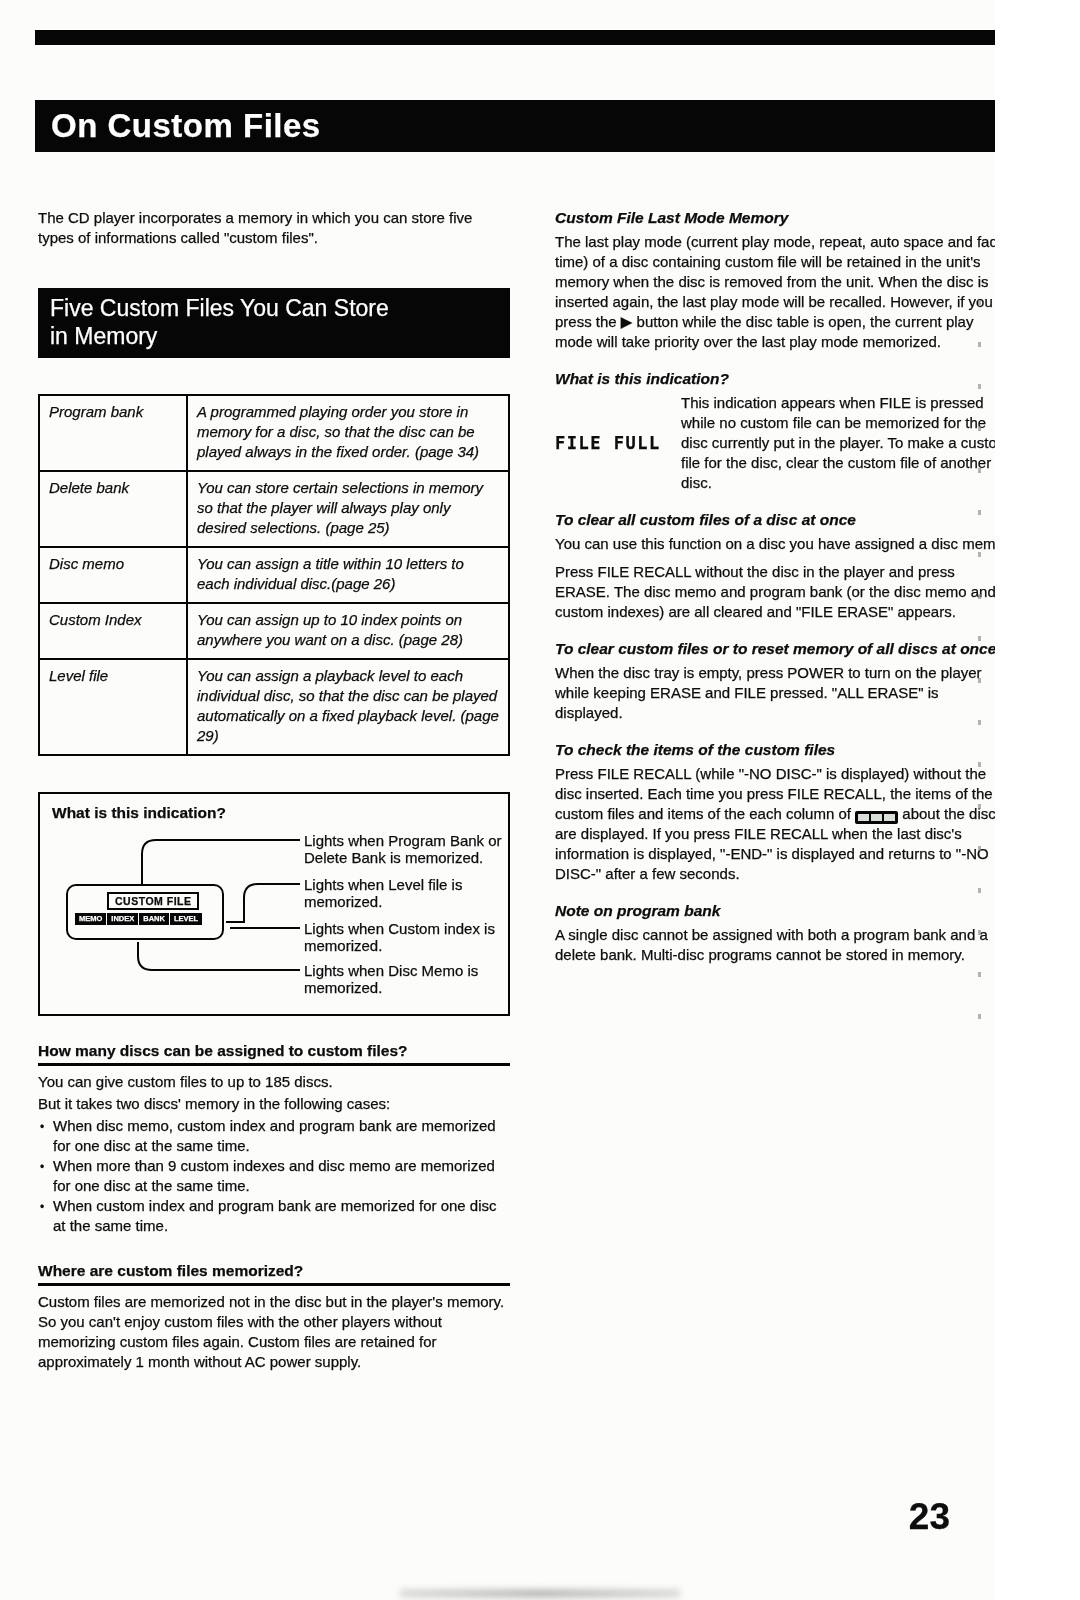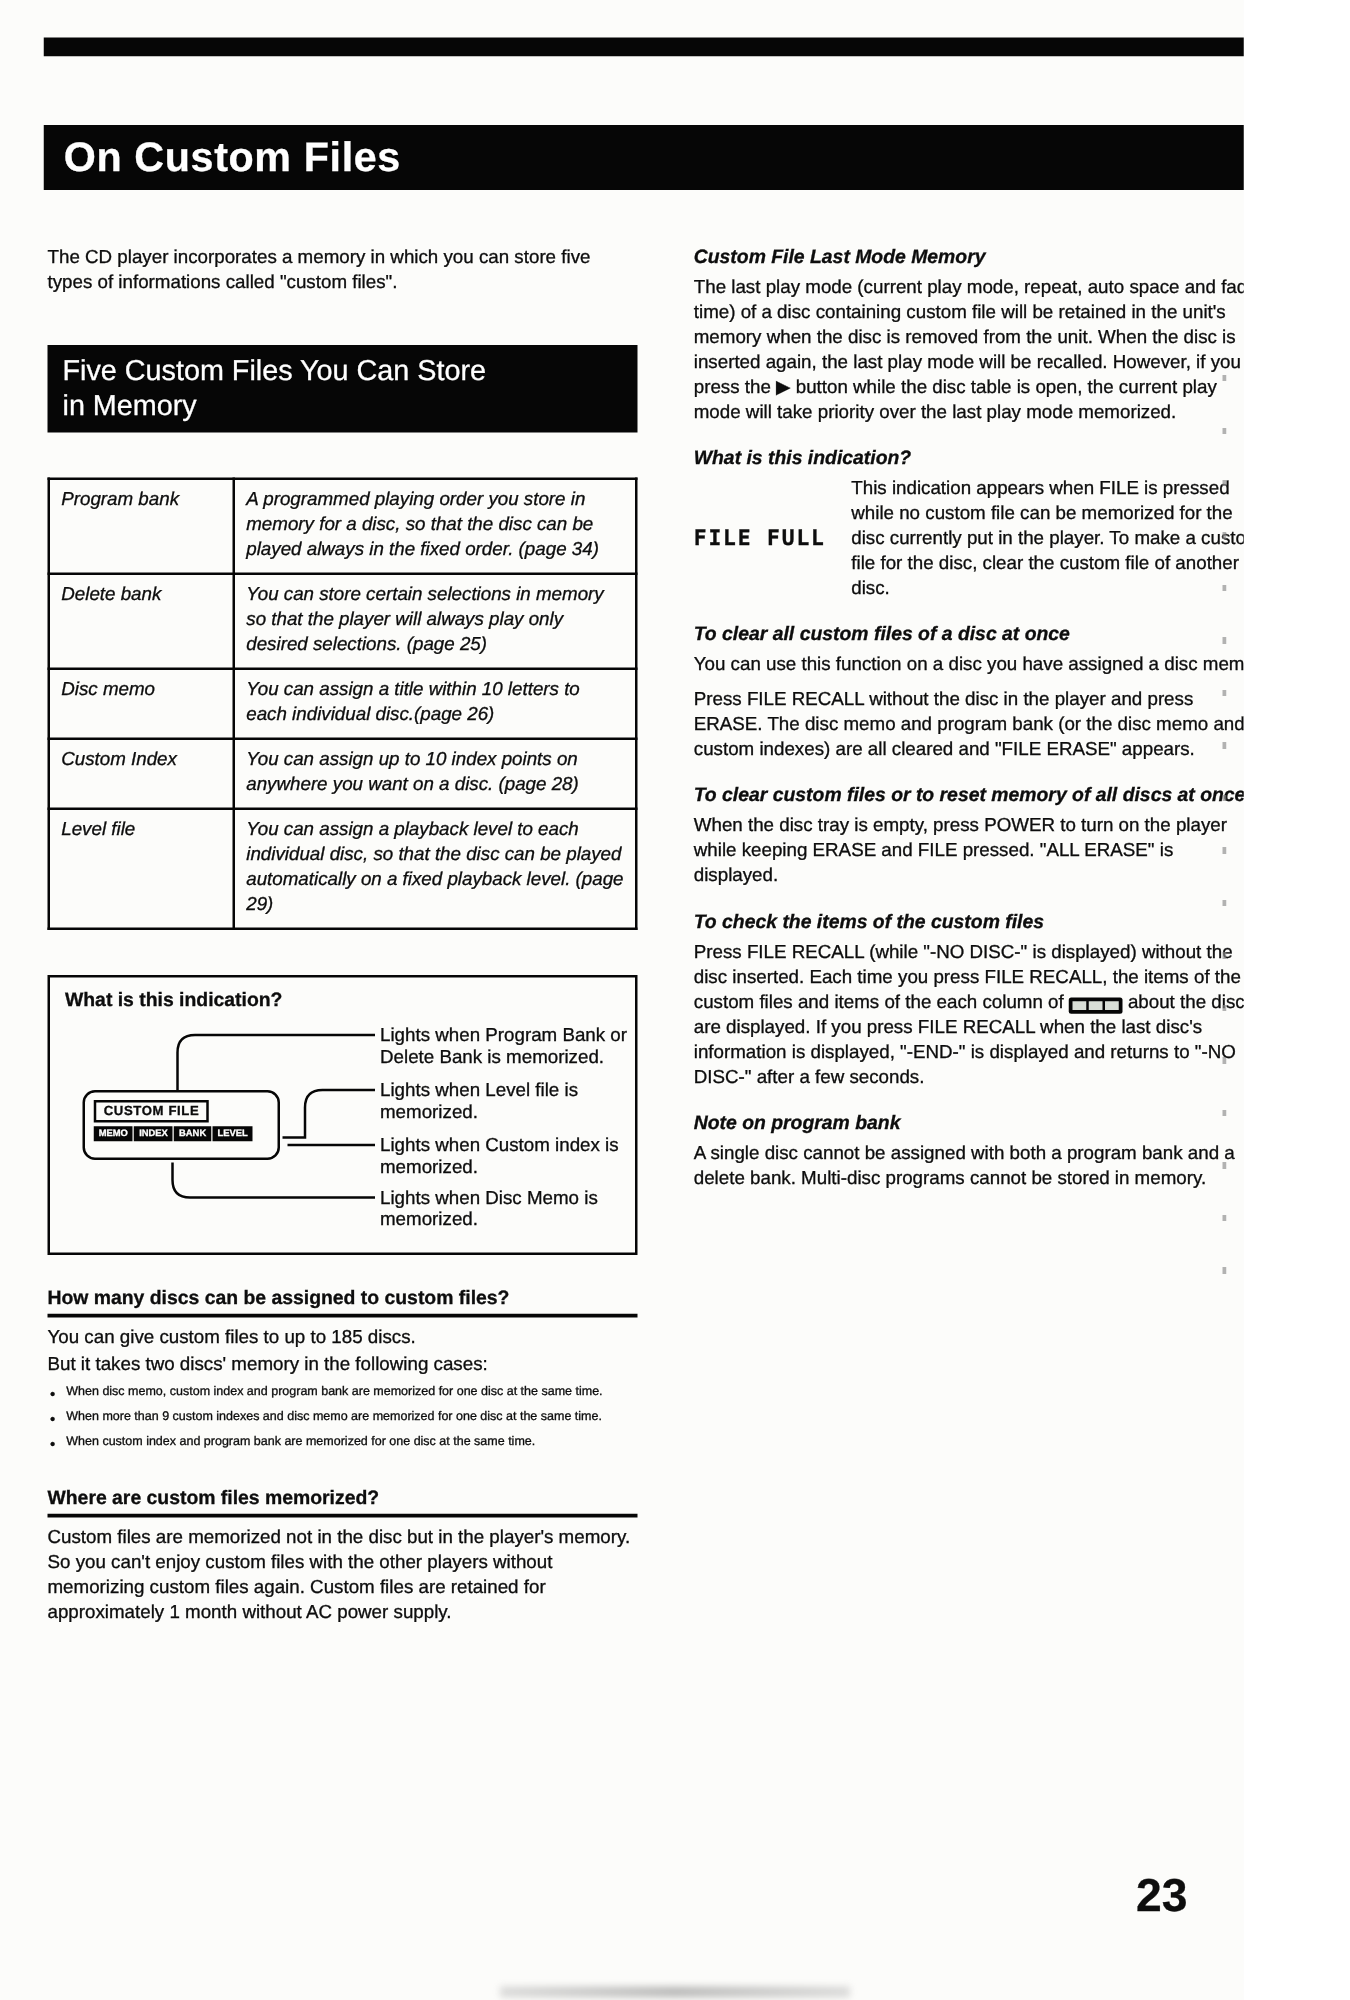--- a/index.html
+++ b/index.html
@@ -8,21 +8,21 @@
     position:relative;width:995px;height:1600px;overflow:hidden;
     background:#fcfcfa;color:#0d0d0d;
     font-family:"Liberation Sans",sans-serif;
     -webkit-text-stroke:0.25px currentColor;
   }
   .top-rule{position:absolute;left:35px;top:30px;width:1010px;height:15px;background:#060606;}
   .title-bar{
     position:absolute;left:35px;top:100px;width:994px;height:52px;background:#060606;
     color:#fff;font-size:33px;font-weight:bold;line-height:52px;padding-left:16px;letter-spacing:.5px;
   }
-  .columns{position:absolute;left:38px;top:196px;width:1004px;display:flex;gap:45px;}
+  .columns{position:absolute;left:38px;top:208px;width:1004px;display:flex;gap:45px;}
   .col-left{width:472px;flex:none;}
   .col-right{width:455px;flex:none;}
   p{margin:0 0 8px;font-size:15px;line-height:20px;}
   .intro{width:440px;}
   .section-block{
     margin-top:40px;background:#060606;color:#fff;
     font-size:23px;line-height:28px;padding:6px 12px 8px;white-space:pre-line;
   }
   table.files-table{margin-top:36px;border-collapse:collapse;width:100%;}
   table.files-table td{
@@ -34,33 +34,33 @@
   .box-title{font-weight:bold;font-size:15.5px;}
   .diagram{position:relative;height:172px;margin-top:8px;}
   .connectors{position:absolute;left:0;top:0;width:452px;height:172px;}
   .panel{
     position:absolute;left:14px;top:54px;width:158px;height:56px;
     border:2px solid #060606;border-radius:10px;background:#fcfcfa;
     padding:5px 7px;box-sizing:border-box;z-index:2;
   }
   .custom-file-label{
     display:inline-block;border:2px solid #060606;font-size:10.5px;font-weight:bold;
-    padding:0 6px;letter-spacing:.5px;line-height:14px;
+    padding:0 6px;letter-spacing:.5px;line-height:14px;margin-left:32px;
   }
   .chips{margin-top:3px;display:flex;gap:1px;}
   .chip{background:#060606;color:#fff;font-size:7.5px;font-weight:bold;padding:2px 4px;line-height:8px;}
   .dlabel{position:absolute;left:252px;width:200px;font-size:15px;line-height:17px;}
   .subsection{margin-top:26px;}
   .rule-heading{
     font-weight:bold;font-size:15.5px;border-bottom:3px solid #060606;
     padding-bottom:3px;margin-bottom:6px;
   }
   .subsection p{margin:0 0 2px;}
   ul.bullets{margin:2px 0 0;padding:0;list-style:none;}
-  ul.bullets li{position:relative;padding-left:15px;font-size:10px;line-height:20px;}
+  ul.bullets li{position:relative;padding-left:15px;font-size:15px;line-height:20px;}
   ul.bullets li::before{content:"•";position:absolute;left:2px;top:1px;font-size:12px;}
   .col-right section{margin-bottom:17px;}
   .it-head{font-style:italic;font-weight:bold;font-size:15.5px;line-height:19px;margin:0 0 5px;}
   .file-full-row{display:flex;align-items:center;gap:10px;}
   .file-full-row p{flex:1;margin:0;}
   .lcd{
     flex:none;width:116px;font-family:"DejaVu Sans Mono",monospace;
     font-size:17px;font-weight:bold;letter-spacing:1.5px;
   }
   .inline-display{

